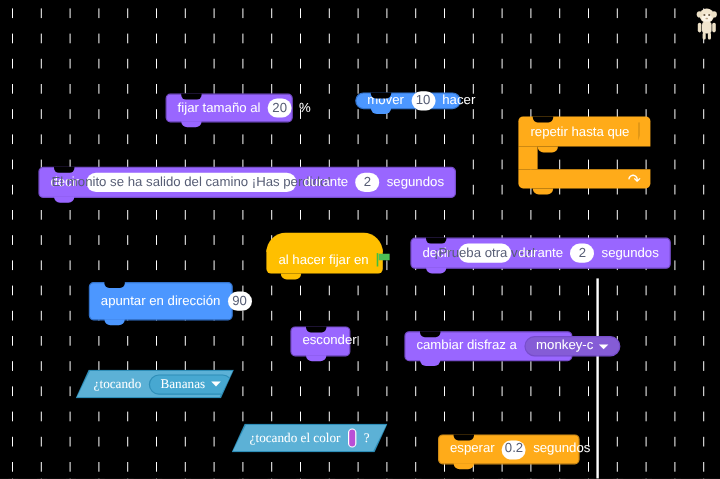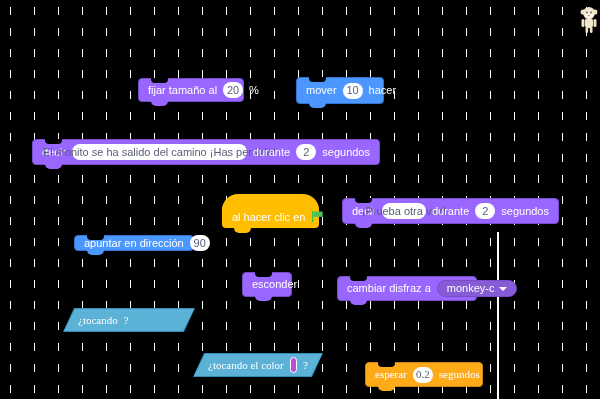--- a/index.html
+++ b/index.html
@@ -64,21 +64,21 @@
     background: #000;
     border-radius: 0 0 4px 4px;
   }
   .stack::after {
     bottom: -5px;
     border-radius: 0 0 5px 5px;
     background: inherit;
   }
   .looks  { background: #9966FF; border-color: #774DCB; }
   .motion { background: #4C97FF; border-color: #3373CC; }
-  .control{ background: #FFAB19; border-color: #CF8B17; font-family: Liberation Serif, serif; }
+  .control{ background: #FFAB19; border-color: #CF8B17; }
 
   .looks.stack::after  { background: #9966FF; }
   .motion.stack::after { background: #4C97FF; }
   .control.stack::after{ background: #FFAB19; }
 
   
   .oval {
     display: inline-flex;
     align-items: center;
     justify-content: center;
@@ -292,76 +292,92 @@
   </div>
 
   <div class="divider-line" style="left:497px; top:232px; width:2px; height:167px;"></div>
 
   <div class="block stack looks" style="left:138px; top:78px; width:106px; height:24px;">
     <span>fijar tamaño al</span>
     <span class="oval num">20</span>
     <span>%</span>
   </div>
 
-  <div class="block stack motion" style="left:296px; top:77px; width:88px; height:27px;">
+  <div class="block stack motion" style="left:296px; top:77px; width:88px; height:14px;border-radius:11px;">
     <span>mover</span>
     <span class="oval num">10</span>
     <span>hacer</span>
   </div>
 
+  <div class="cblock" style="left:432px; top:97px; width:110px;">
+    <div class="c-top" style="height:25px;">
+      <span>repetir hasta que</span>
+      <span class="hexslot"></span>
+    </div>
+    <div class="c-mouth" style="height:19px;">
+      <div class="c-arm" style="height:19px;"></div>
+    </div>
+    <div class="c-bottom" style="height:16px;">
+      <span class="loop-arrow">↷</span>
+    </div>
+  </div>
 
   <div class="block stack looks" style="left:32px; top:139px; width:348px; height:26px;">
     <span>decir</span>
     <span class="oval txt">El monito se ha salido del camino ¡Has perdido!</span>
     <span>durante</span>
     <span class="oval num">2</span>
     <span>segundos</span>
   </div>
 
   <div class="block stack looks" style="left:342px; top:198px; width:217px; height:26px;">
     <span>decir</span>
     <span class="oval txt">¡Prueba otra vez!</span>
     <span>durante</span>
     <span class="oval num">2</span>
     <span>segundos</span>
   </div>
 
   <div class="hat" style="left:222px; top:205px; width:97px; height:23px;">
     <div class="hat-top"></div>
     <div class="hat-body">
-      <span>al hacer clic en</span>
+      <span>al hacer fijar en</span>
       <span class="flag">
         <svg viewBox="0 0 14 14" width="13" height="13">
           <rect x="1" y="1" width="1.4" height="12" fill="#3fbf3f"></rect>
           <path d="M2.8 1.6 L12.6 1.6 L12.6 7.4 L2.8 7.4 Z" fill="#4CBF56"></path>
         </svg>
       </span>
     </div>
   </div>
 
-  <div class="block stack motion" style="left:74px; top:235px; width:120px; height:16px;">
+  <div class="block stack motion" style="left:74px; top:235px; width:120px; height:32px;">
     <span>apuntar en dirección</span>
     <span class="oval num">90</span>
   </div>
 
   <div class="block stack looks" style="left:337px; top:276px; width:140px; height:25px;">
     <span>cambiar disfraz a</span>
     <span class="dropdown looks-dd">
       <span>monkey-c</span>
       <span class="caret"></span>
     </span>
   </div>
 
   <div class="block stack looks" style="left:242px; top:272px; width:50px; height:25px;">
     <span>esconder</span>
   </div>
 
   <div class="hex-outline" style="left:63px; top:308px; width:132px; height:24px;"></div>
   <div class="hex" style="left:64px; top:309px; width:130px; height:22px;">
     <span>¿tocando</span>
+    <span class="dropdown sensing-dd">
+      <span>Bananas</span>
+      <span class="caret"></span>
+    </span>
     <span>?</span>
   </div>
 
   <div class="hex-outline" style="left:193px; top:353px; width:130px; height:24px;"></div>
   <div class="hex" style="left:194px; top:354px; width:128px; height:22px;">
     <span>¿tocando el color</span>
     <span class="colorswatch"></span>
     <span>?</span>
   </div>
 

